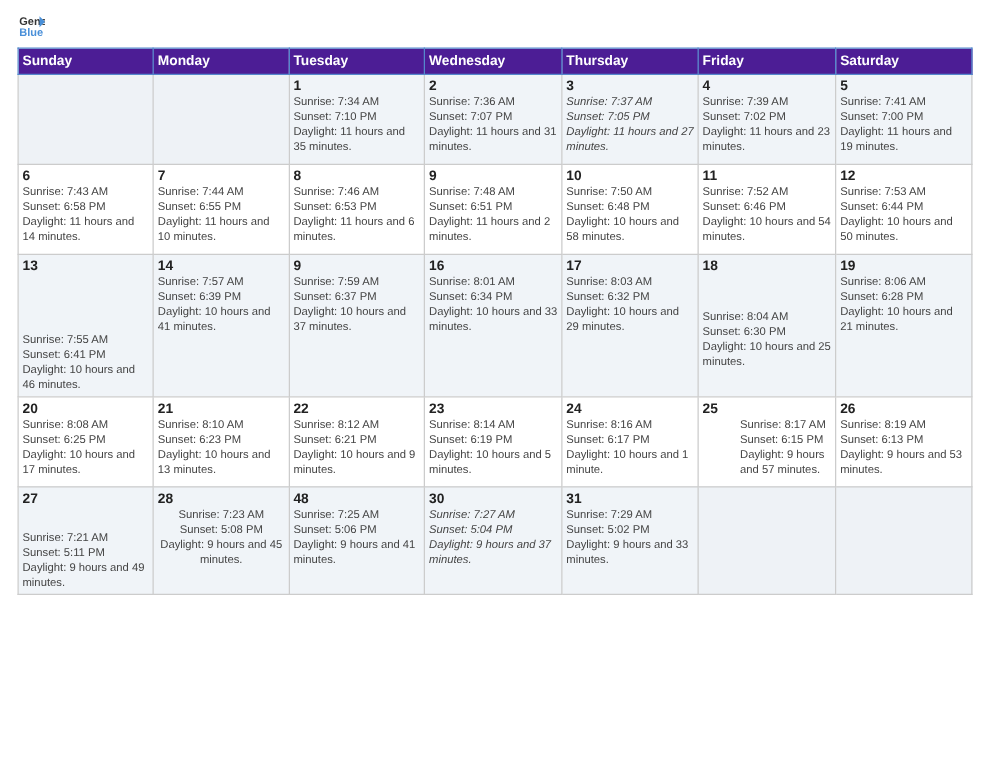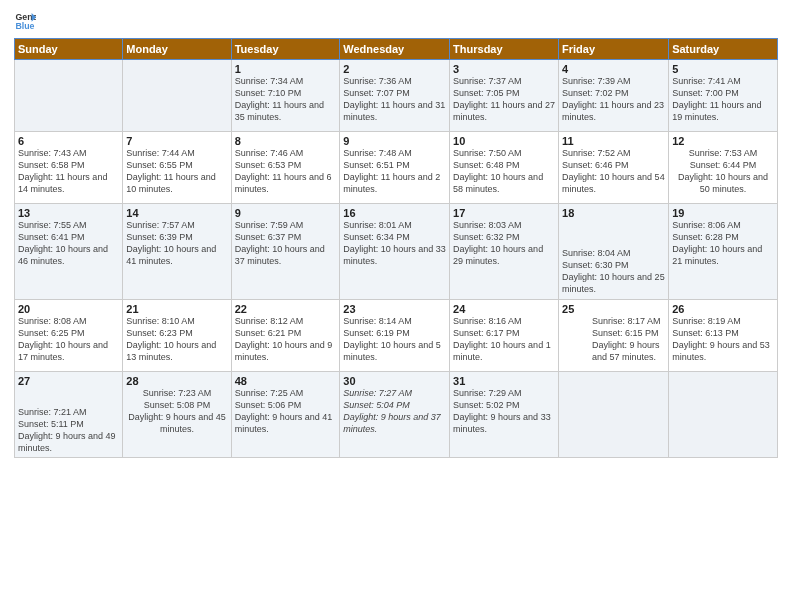--- a/index.html
+++ b/index.html
@@ -51,21 +51,21 @@
       font-size: 13px;
       font-weight: normal;
       color: #444;
     }
     .calendar {
       width: 100%;
       border-collapse: collapse;
       font-size: 10px;
     }
     .calendar th {
-      background: #a16207;
+      background: #4c1d95;
       color: #fff;
       padding: 4px 3px;
       font-size: 11px;
       font-weight: bold;
       border: 1px solid #5588cc;
       text-align: left;
     }
     .calendar td {
       border: 1px solid #ccc;
       vertical-align: top;
@@ -140,21 +140,21 @@
 Daylight: 11 hours and 35 minutes.</div>
           </td>
           <td>
             <span class="day-num">2</span>
             <div class="day-info" style="white-space: pre-line;">Sunrise: 7:36 AM
 Sunset: 7:07 PM
 Daylight: 11 hours and 31 minutes.</div>
           </td>
           <td>
             <span class="day-num">3</span>
-            <div class="day-info" style="white-space: pre-line;">Sunrise: 7:37 AM
+            <div class="day-info" style="white-space: pre-line; font-style: italic;">Sunrise: 7:37 AM
 Sunset: 7:05 PM
 Daylight: 11 hours and 27 minutes.</div>
           </td>
           <td>
             <span class="day-num">4</span>
             <div class="day-info" style="white-space: pre-line;">Sunrise: 7:39 AM
 Sunset: 7:02 PM
 Daylight: 11 hours and 23 minutes.</div>
           </td>
           <td>
@@ -196,29 +196,29 @@
 Daylight: 10 hours and 58 minutes.</div>
           </td>
           <td>
             <span class="day-num">11</span>
             <div class="day-info" style="white-space: pre-line;">Sunrise: 7:52 AM
 Sunset: 6:46 PM
 Daylight: 10 hours and 54 minutes.</div>
           </td>
           <td>
             <span class="day-num">12</span>
-            <div class="day-info" style="white-space: pre-line; text-align: center;">Sunrise: 7:53 AM
+            <div class="day-info" style="white-space: pre-line;">Sunrise: 7:53 AM
 Sunset: 6:44 PM
 Daylight: 10 hours and 50 minutes.</div>
           </td>
         </tr>
         <tr class="row-alt">
           <td>
             <span class="day-num">13</span>
-            <div class="day-info" style="white-space: pre-line;">Sunrise: 7:55 AM
+            <div class="day-info" style="white-space: pre-line; margin-top: 46px;">Sunrise: 7:55 AM
 Sunset: 6:41 PM
 Daylight: 10 hours and 46 minutes.</div>
           </td>
           <td>
             <span class="day-num">14</span>
             <div class="day-info" style="white-space: pre-line;">Sunrise: 7:57 AM
 Sunset: 6:39 PM
 Daylight: 10 hours and 41 minutes.</div>
           </td>
           <td>

